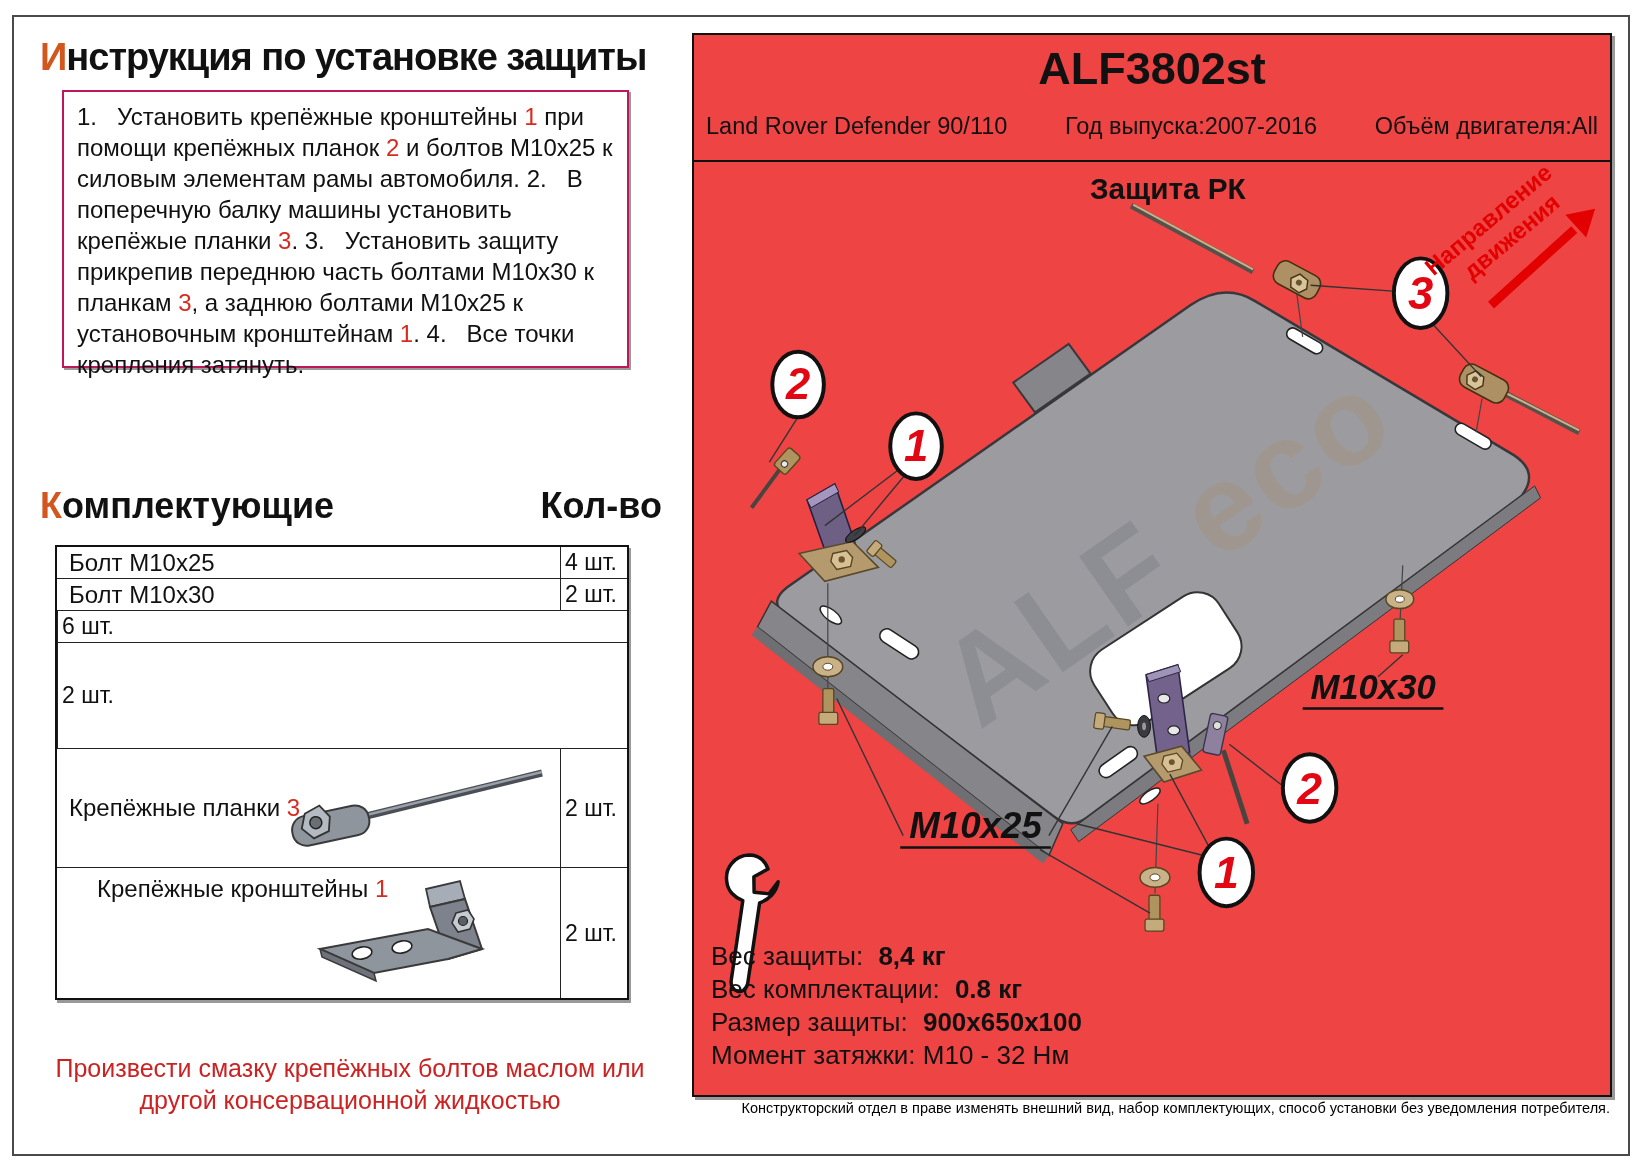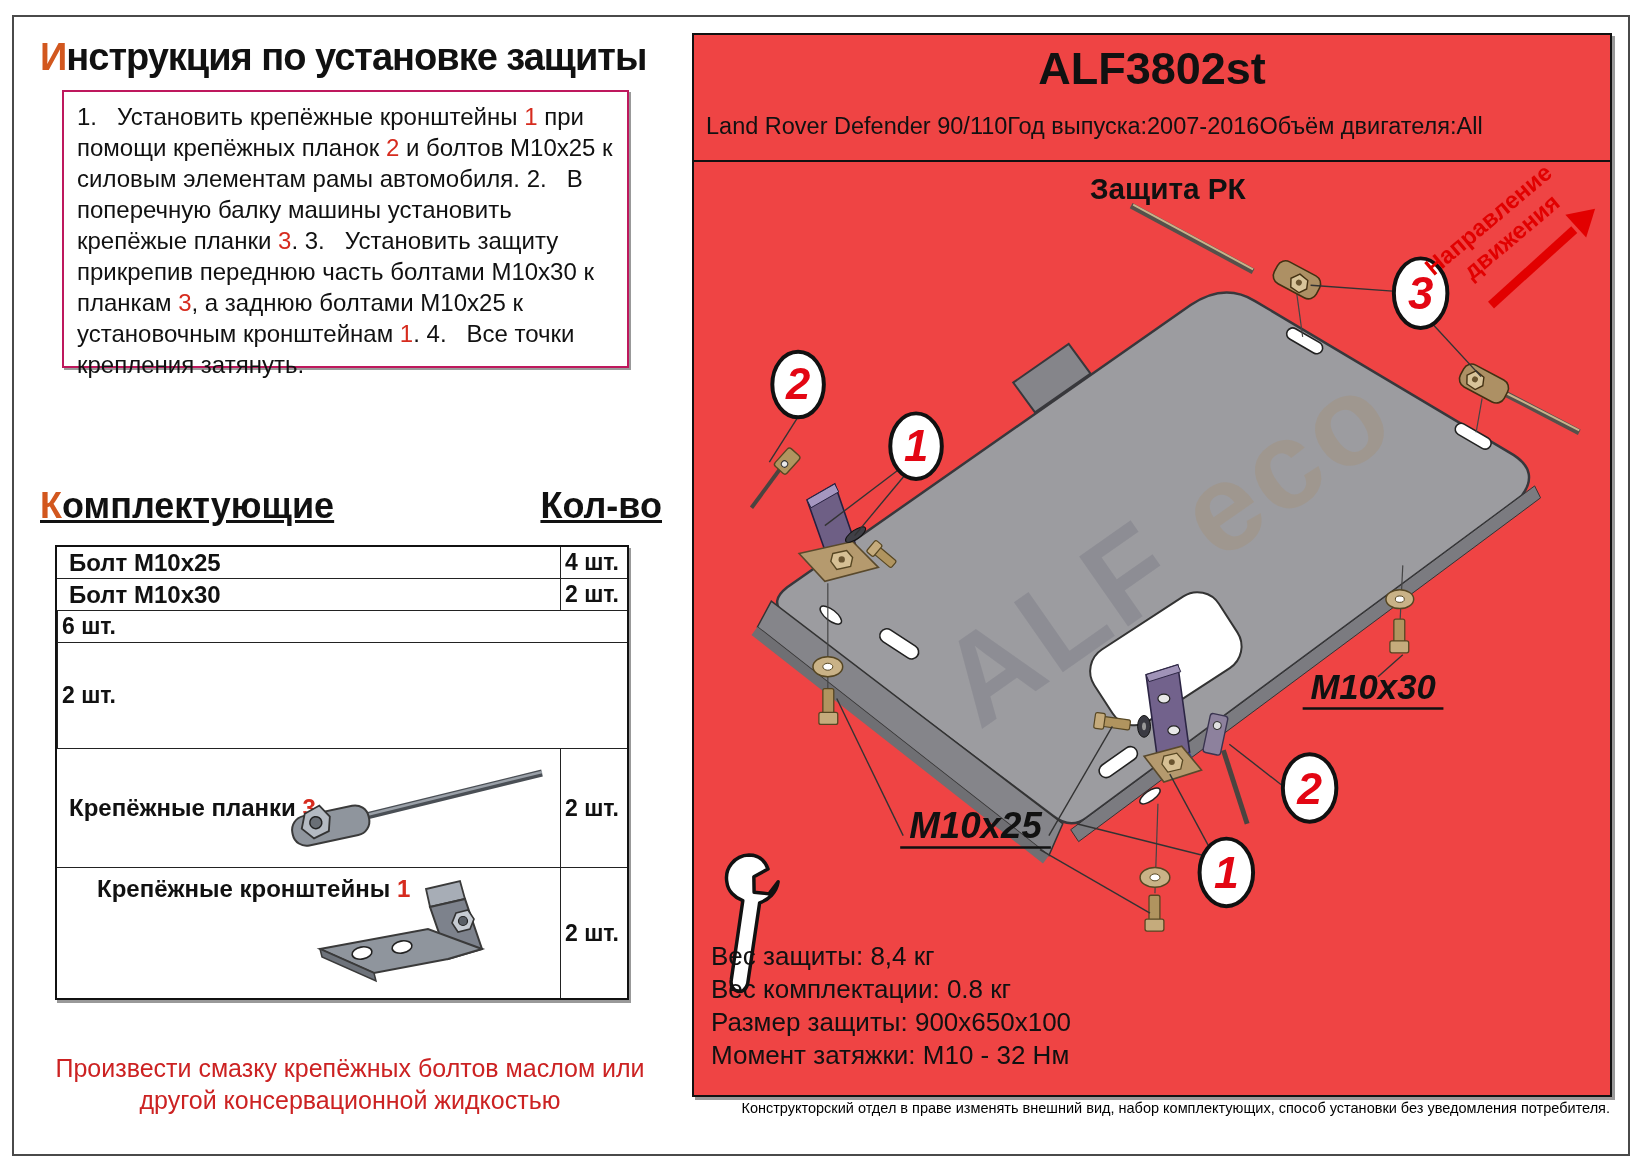--- a/index.html
+++ b/index.html
@@ -8,42 +8,42 @@
   .abs{position:absolute;}
   
   #page-border{left:12px;top:15px;width:1614px;height:1137px;border:2px solid #4a4a4a;}
   
   #main-title{left:40px;top:36px;width:630px;font-size:38px;font-weight:bold;letter-spacing:-1px;white-space:nowrap;}
   #main-title .ini{color:#d2571e;}
   #instr-box{left:62px;top:90px;width:537px;height:256px;border:2px solid #be185d;
              padding:9px 13px;font-size:24px;line-height:31px;box-shadow:2px 2px 0 #999;}
   .rd{color:#d62b1e;}
   #parts-head{left:40px;top:485px;width:622px;display:flex;justify-content:space-between;
-              font-size:36px;font-weight:bold;text-decoration:underline;}
+              font-size:36px;font-weight:bold;}
   #parts-head .ini{color:#d2571e;}
   #parts-table{left:55px;top:545px;width:570px;border:2.5px solid #111;box-shadow:2px 3px 0 #999;}
-  .prow{display:flex;align-items:center;border-top:1.5px solid #222;font-weight:bold;}
+  .prow{display:flex;align-items:center;border-top:1.5px solid #222;}
   .prow:first-child{border-top:none;}
   .prow .lbl{flex:1;padding-left:12px;font-size:24px;position:relative;height:100%;display:flex;align-items:center;}
   .prow .qty{width:62px;border-left:1.5px solid #222;font-size:23px;padding-left:4px;align-self:stretch;display:flex;align-items:center;}
   .r-s{height:31px;}
   .r-m{height:105px;}
   .r-l{height:118px;}
   .r-xl{height:130px;}
   .part-img{position:absolute;pointer-events:none;}
   #note-red{left:30px;top:1028px;width:640px;text-align:center;font-size:25px;line-height:32px;color:#cc2222;margin-top:24px;}
   
   #panel{left:692px;top:33px;width:916px;height:1060px;border:2px solid #111;background:#ef4444;box-shadow:3px 3px 0 #999;}
   #panel-header{position:absolute;left:0;top:0;width:100%;height:125px;border-bottom:2px solid #111;}
   #part-number{position:absolute;left:0;top:8px;width:100%;text-align:center;font-size:45px;font-weight:bold;}
-  #model-row{position:absolute;left:0;top:78px;width:100%;display:flex;
+  #model-row{position:absolute;left:0;top:78px;width:100%;display:flex;justify-content:space-between;
              padding:0 12px;box-sizing:border-box;font-size:23.5px;}
   #diagram-svg{position:absolute;left:0;top:127px;width:912px;height:929px;}
   #specs{position:absolute;left:17px;top:905px;font-size:26px;line-height:33px;}
-  #specs .b{font-weight:normal;}
+  #specs .b{font-weight:bold;margin-left:8px;}
   #panel-footer{left:700px;top:1100px;width:910px;text-align:right;font-size:14.5px;color:#000000;}
   svg text{font-family:"Liberation Sans",sans-serif;}
 </style>
 </head>
 <body>
 
 <div class="abs" id="page-border"></div>
 
 <div class="abs" id="main-title"><span class="ini">И</span><span>нструкция по установке защиты</span></div>
 

